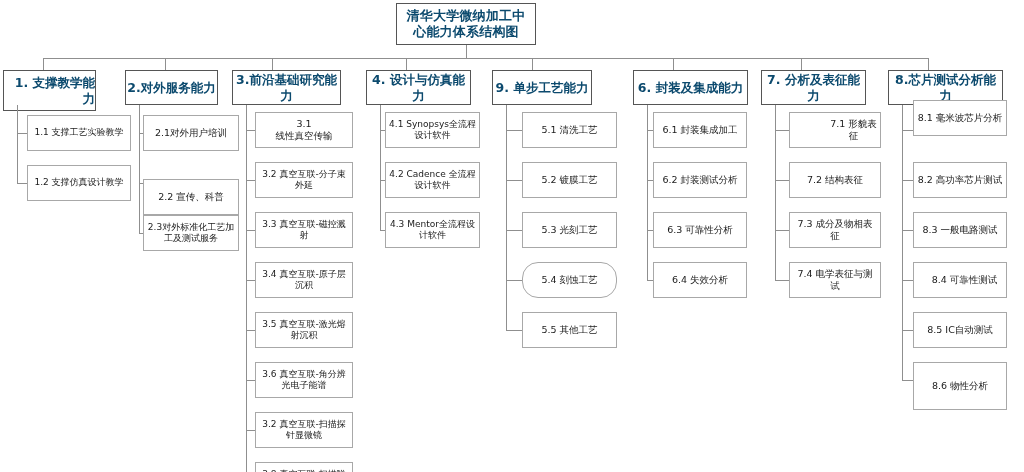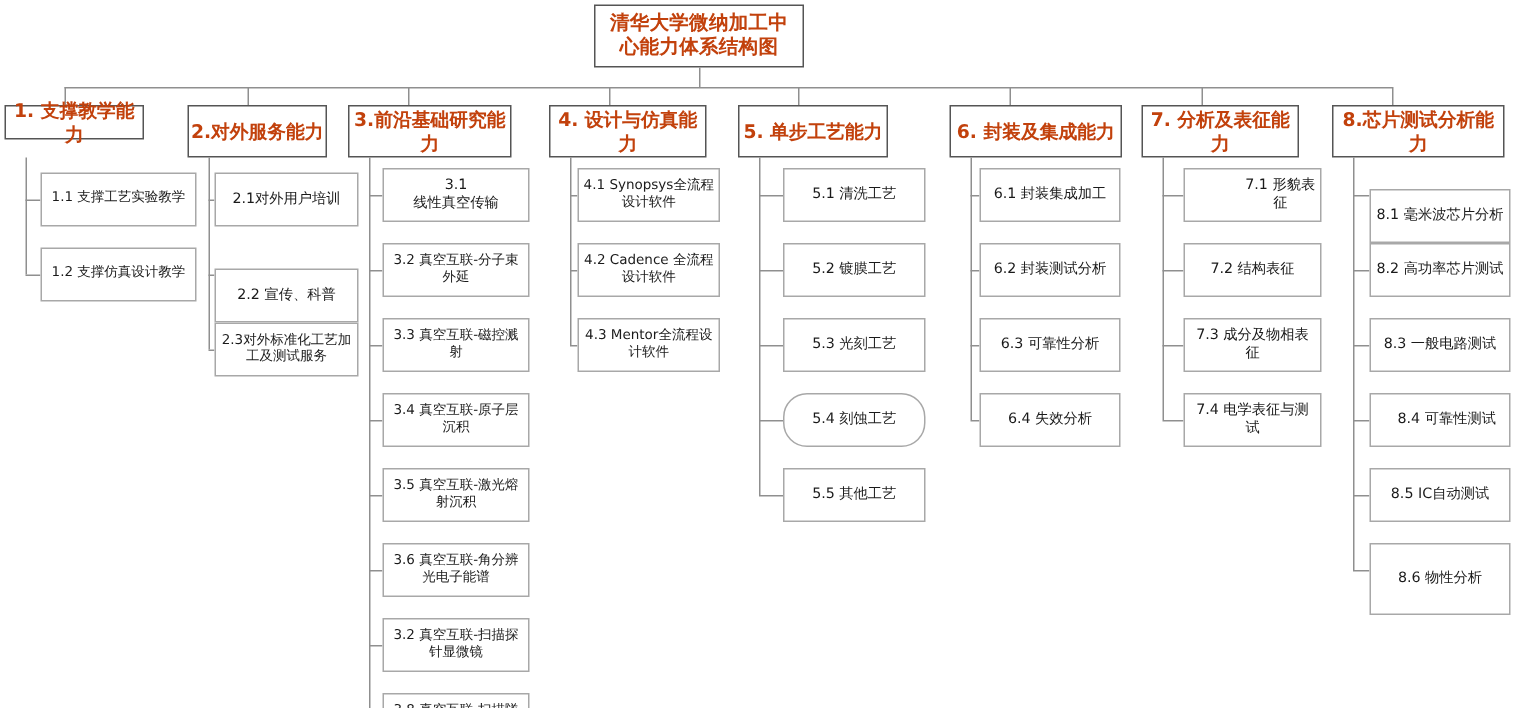--- a/index.html
+++ b/index.html
@@ -22,21 +22,21 @@
   .node {
     position: absolute;
     box-sizing: border-box;
     background: #ffffff;
     border: 1px solid #9a9a9a;
     display: flex;
     align-items: center;
     justify-content: center;
     text-align: center;
     line-height: 1.25;
-    color: #c2410c;
+    color: #0c4a6e;
   }
   .node-title {
     border: 1px solid #555555;
     font-weight: bold;
     font-size: 13px;
     letter-spacing: 0.2px;
   }
   .node-top {
     border: 1px solid #555555;
     font-weight: bold;
@@ -62,21 +62,21 @@
   .ln-v { width: 1px; }
 </style>
 </head>
 <body>
 
 <div id="chart-root">
     <div class="node node-title" style="left:396px;top:3px;width:140px;height:42px;">清华大学微纳加工中<br>心能力体系结构图</div>
     <div class="ln ln-v" style="left:466px;top:45px;width:1px;height:13px;"></div>
     <div class="ln ln-h" style="left:43px;top:58px;width:885px;height:1px;"></div>
     <div class="ln ln-v" style="left:43px;top:58px;width:1px;height:12px;"></div>
-    <div class="node node-top" style="left:3px;top:70px;width:93px;height:23px;">1. 支撑教学能力</div>
+    <div class="node node-top" style="left:3px;top:70px;width:93px;height:41px;text-align:right;">1. 支撑教学能力</div>
     <div class="ln ln-v" style="left:17px;top:105px;width:1px;height:78px;"></div>
     <div class="ln ln-h" style="left:17px;top:133px;width:10px;height:1px;"></div>
     <div class="node node-leaf tight" style="left:27px;top:115px;width:104px;height:36px;" title="1.1 支撑工艺实验教学">1.1 支撑工艺实验教学</div>
     <div class="ln ln-h" style="left:17px;top:183px;width:10px;height:1px;"></div>
     <div class="node node-leaf tight" style="left:27px;top:165px;width:104px;height:36px;" title="1.2 支撑仿真设计教学">1.2 支撑仿真设计教学</div>
     <div class="ln ln-v" style="left:165px;top:58px;width:1px;height:12px;"></div>
     <div class="node node-top" style="left:125px;top:70px;width:93px;height:35px;">2.对外服务能力</div>
     <div class="ln ln-v" style="left:139px;top:105px;width:1px;height:128px;"></div>
     <div class="ln ln-h" style="left:139px;top:133px;width:4px;height:1px;"></div>
     <div class="node node-leaf" style="left:143px;top:115px;width:96px;height:36px;" title="2.1对外用户培训">2.1对外用户培训</div>
@@ -105,21 +105,21 @@
     <div class="ln ln-v" style="left:406px;top:58px;width:1px;height:12px;"></div>
     <div class="node node-top" style="left:366px;top:70px;width:105px;height:35px;">4. 设计与仿真能力</div>
     <div class="ln ln-v" style="left:380px;top:105px;width:1px;height:125px;"></div>
     <div class="ln ln-h" style="left:380px;top:130px;width:5px;height:1px;"></div>
     <div class="node node-leaf tight" style="left:385px;top:112px;width:95px;height:36px;" title="4.1 Synopsys全流程设计软件">4.1 Synopsys全流程设计软件</div>
     <div class="ln ln-h" style="left:380px;top:180px;width:5px;height:1px;"></div>
     <div class="node node-leaf tight" style="left:385px;top:162px;width:95px;height:36px;" title="4.2 Cadence 全流程设计软件">4.2 Cadence 全流程设计软件</div>
     <div class="ln ln-h" style="left:380px;top:230px;width:5px;height:1px;"></div>
     <div class="node node-leaf tight" style="left:385px;top:212px;width:95px;height:36px;" title="4.3 Mentor全流程设计软件">4.3 Mentor全流程设计软件</div>
     <div class="ln ln-v" style="left:532px;top:58px;width:1px;height:12px;"></div>
-    <div class="node node-top" style="left:492px;top:70px;width:100px;height:35px;">5. 单步工艺能力</div>
+    <div class="node node-top" style="left:492px;top:70px;width:100px;height:35px;">9. 单步工艺能力</div>
     <div class="ln ln-v" style="left:506px;top:105px;width:1px;height:225px;"></div>
     <div class="ln ln-h" style="left:506px;top:130px;width:16px;height:1px;"></div>
     <div class="node node-leaf" style="left:522px;top:112px;width:95px;height:36px;" title="5.1 清洗工艺">5.1 清洗工艺</div>
     <div class="ln ln-h" style="left:506px;top:180px;width:16px;height:1px;"></div>
     <div class="node node-leaf" style="left:522px;top:162px;width:95px;height:36px;" title="5.2 镀膜工艺">5.2 镀膜工艺</div>
     <div class="ln ln-h" style="left:506px;top:230px;width:16px;height:1px;"></div>
     <div class="node node-leaf" style="left:522px;top:212px;width:95px;height:36px;" title="5.3 光刻工艺">5.3 光刻工艺</div>
     <div class="ln ln-h" style="left:506px;top:280px;width:16px;height:1px;"></div>
     <div class="node node-leaf" style="left:522px;top:262px;width:95px;height:36px;border-radius:16px;" title="5.4 刻蚀工艺">5.4 刻蚀工艺</div>
     <div class="ln ln-h" style="left:506px;top:330px;width:16px;height:1px;"></div>
@@ -143,21 +143,21 @@
     <div class="ln ln-h" style="left:775px;top:180px;width:14px;height:1px;"></div>
     <div class="node node-leaf" style="left:789px;top:162px;width:92px;height:36px;" title="7.2 结构表征">7.2 结构表征</div>
     <div class="ln ln-h" style="left:775px;top:230px;width:14px;height:1px;"></div>
     <div class="node node-leaf" style="left:789px;top:212px;width:92px;height:36px;" title="7.3 成分及物相表征">7.3 成分及物相表征</div>
     <div class="ln ln-h" style="left:775px;top:280px;width:14px;height:1px;"></div>
     <div class="node node-leaf" style="left:789px;top:262px;width:92px;height:36px;" title="7.4 电学表征与测试">7.4 电学表征与测试</div>
     <div class="ln ln-v" style="left:928px;top:58px;width:1px;height:12px;"></div>
     <div class="node node-top" style="left:888px;top:70px;width:115px;height:35px;">8.芯片测试分析能力</div>
     <div class="ln ln-v" style="left:902px;top:105px;width:1px;height:275px;"></div>
     <div class="ln ln-h" style="left:902px;top:130px;width:11px;height:1px;"></div>
-    <div class="node node-leaf" style="left:913px;top:126px;width:94px;height:36px;" title="8.1 毫米波芯片分析">8.1 毫米波芯片分析</div>
+    <div class="node node-leaf" style="left:913px;top:100px;width:94px;height:36px;" title="8.1 毫米波芯片分析">8.1 毫米波芯片分析</div>
     <div class="ln ln-h" style="left:902px;top:180px;width:11px;height:1px;"></div>
     <div class="node node-leaf" style="left:913px;top:162px;width:94px;height:36px;" title="8.2 高功率芯片测试">8.2 高功率芯片测试</div>
     <div class="ln ln-h" style="left:902px;top:230px;width:11px;height:1px;"></div>
     <div class="node node-leaf" style="left:913px;top:212px;width:94px;height:36px;" title="8.3 一般电路测试">8.3 一般电路测试</div>
     <div class="ln ln-h" style="left:902px;top:280px;width:11px;height:1px;"></div>
     <div class="node node-leaf" style="left:913px;top:262px;width:94px;height:36px;padding-left:12px;" title="8.4 可靠性测试">8.4 可靠性测试</div>
     <div class="ln ln-h" style="left:902px;top:330px;width:11px;height:1px;"></div>
     <div class="node node-leaf" style="left:913px;top:312px;width:94px;height:36px;" title="8.5 IC自动测试">8.5 IC自动测试</div>
     <div class="ln ln-h" style="left:902px;top:380px;width:11px;height:1px;"></div>
     <div class="node node-leaf" style="left:913px;top:362px;width:94px;height:48px;" title="8.6 物性分析">8.6 物性分析</div>

